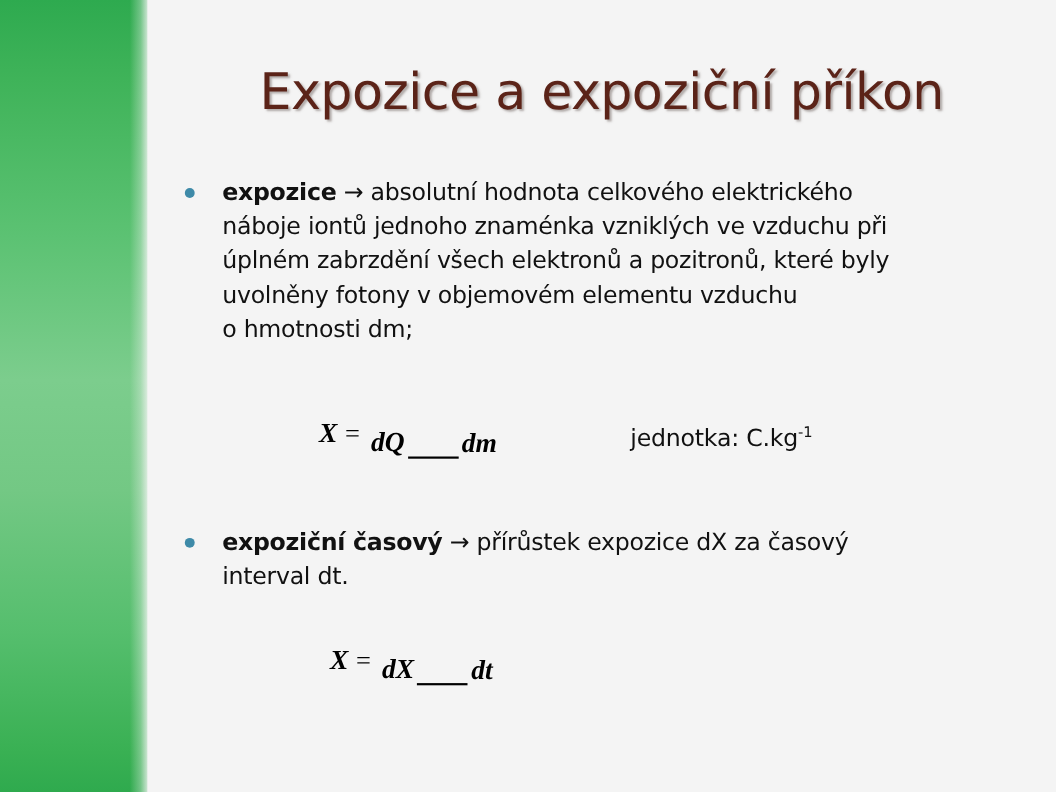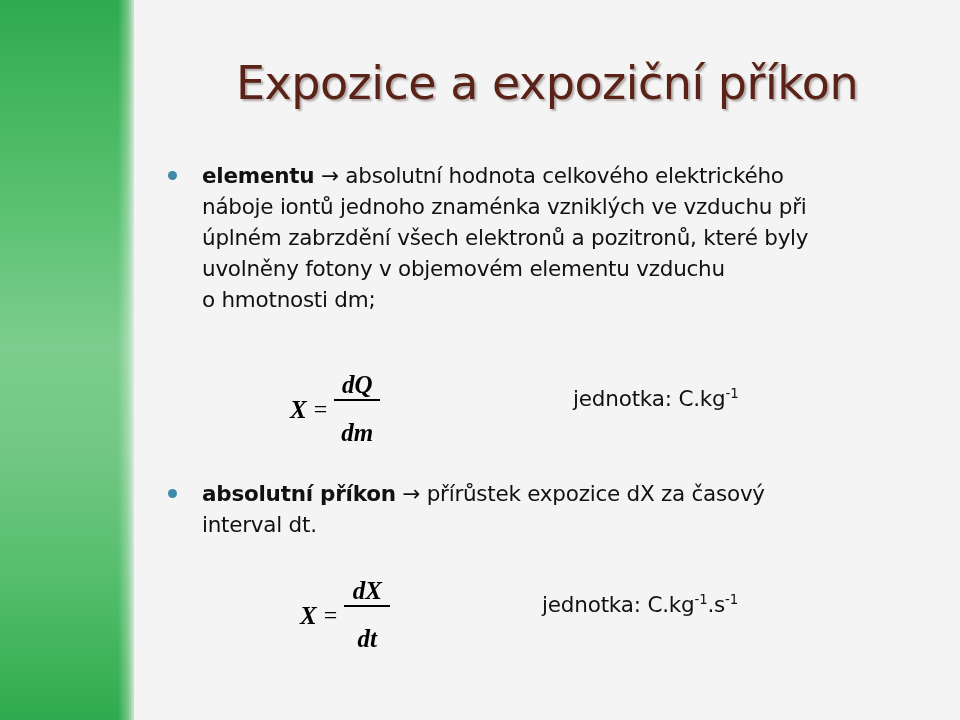--- a/index.html
+++ b/index.html
@@ -133,22 +133,22 @@
   }
   .equation .lhs { margin-right: 7px; }
   .equation .eq-sign {
     font-style: normal;
     font-weight: normal;
     margin-right: 7px;
     font-size: 24px;
   }
   .frac {
     display: inline-flex;
-    flex-direction: column;
-    align-items: center;
+    flex-direction: row;
+    align-items: flex-end;
     vertical-align: middle;
     line-height: 1.05;
   }
   .frac .num { padding: 0 3px 1px 3px; }
   .frac .bar {
     width: 100%;
     min-width: 46px;
     height: 2px;
     background: #000;
   }
@@ -177,21 +177,21 @@
 
   <div class="side-band"></div>
   <div class="side-band-fade"></div>
 
   <div class="title">Expozice a expoziční příkon</div>
 
   <div class="body-area">
 
     <div class="bullet-block first">
       <span class="bullet-marker"></span>
-      <p class="bullet-text"><span class="lead">elementu</span><span class="arrow"> → </span><span>absolutní hodnota celkového elektrického
+      <p class="bullet-text"><span class="lead">expozice</span><span class="arrow"> → </span><span>absolutní hodnota celkového elektrického
 náboje iontů jednoho znaménka vzniklých ve vzduchu při
 úplném zabrzdění všech elektronů a pozitronů, které byly
 uvolněny fotony v objemovém elementu vzduchu
 o hmotnosti dm;</span></p>
     </div>
 
     <div class="equation-row eq1">
       <span class="equation">
         <span class="lhs">X</span>
         <span class="eq-sign">=</span>
@@ -199,31 +199,30 @@
           <span class="num">dQ</span>
           <span class="bar"></span>
           <span class="den">dm</span>
         </span>
       </span>
     </div>
     <div class="unit-label u1"><span>jednotka: C.kg</span><sup>-1</sup></div>
 
     <div class="bullet-block second">
       <span class="bullet-marker"></span>
-      <p class="bullet-text"><span class="lead">absolutní příkon</span><span class="arrow"> → </span><span>přírůstek expozice dX za časový
+      <p class="bullet-text"><span class="lead">expoziční časový</span><span class="arrow"> → </span><span>přírůstek expozice dX za časový
 interval dt.</span></p>
     </div>
 
     <div class="equation-row eq2">
       <span class="equation">
         <span class="lhs">X</span>
         <span class="eq-sign">=</span>
         <span class="frac">
           <span class="num">dX</span>
           <span class="bar"></span>
           <span class="den">dt</span>
         </span>
       </span>
     </div>
-    <div class="unit-label u2"><span>jednotka: C.kg</span><sup>-1</sup><span>.s</span><sup>-1</sup></div>
 
   </div>
 </div>
 
 </body></html>

